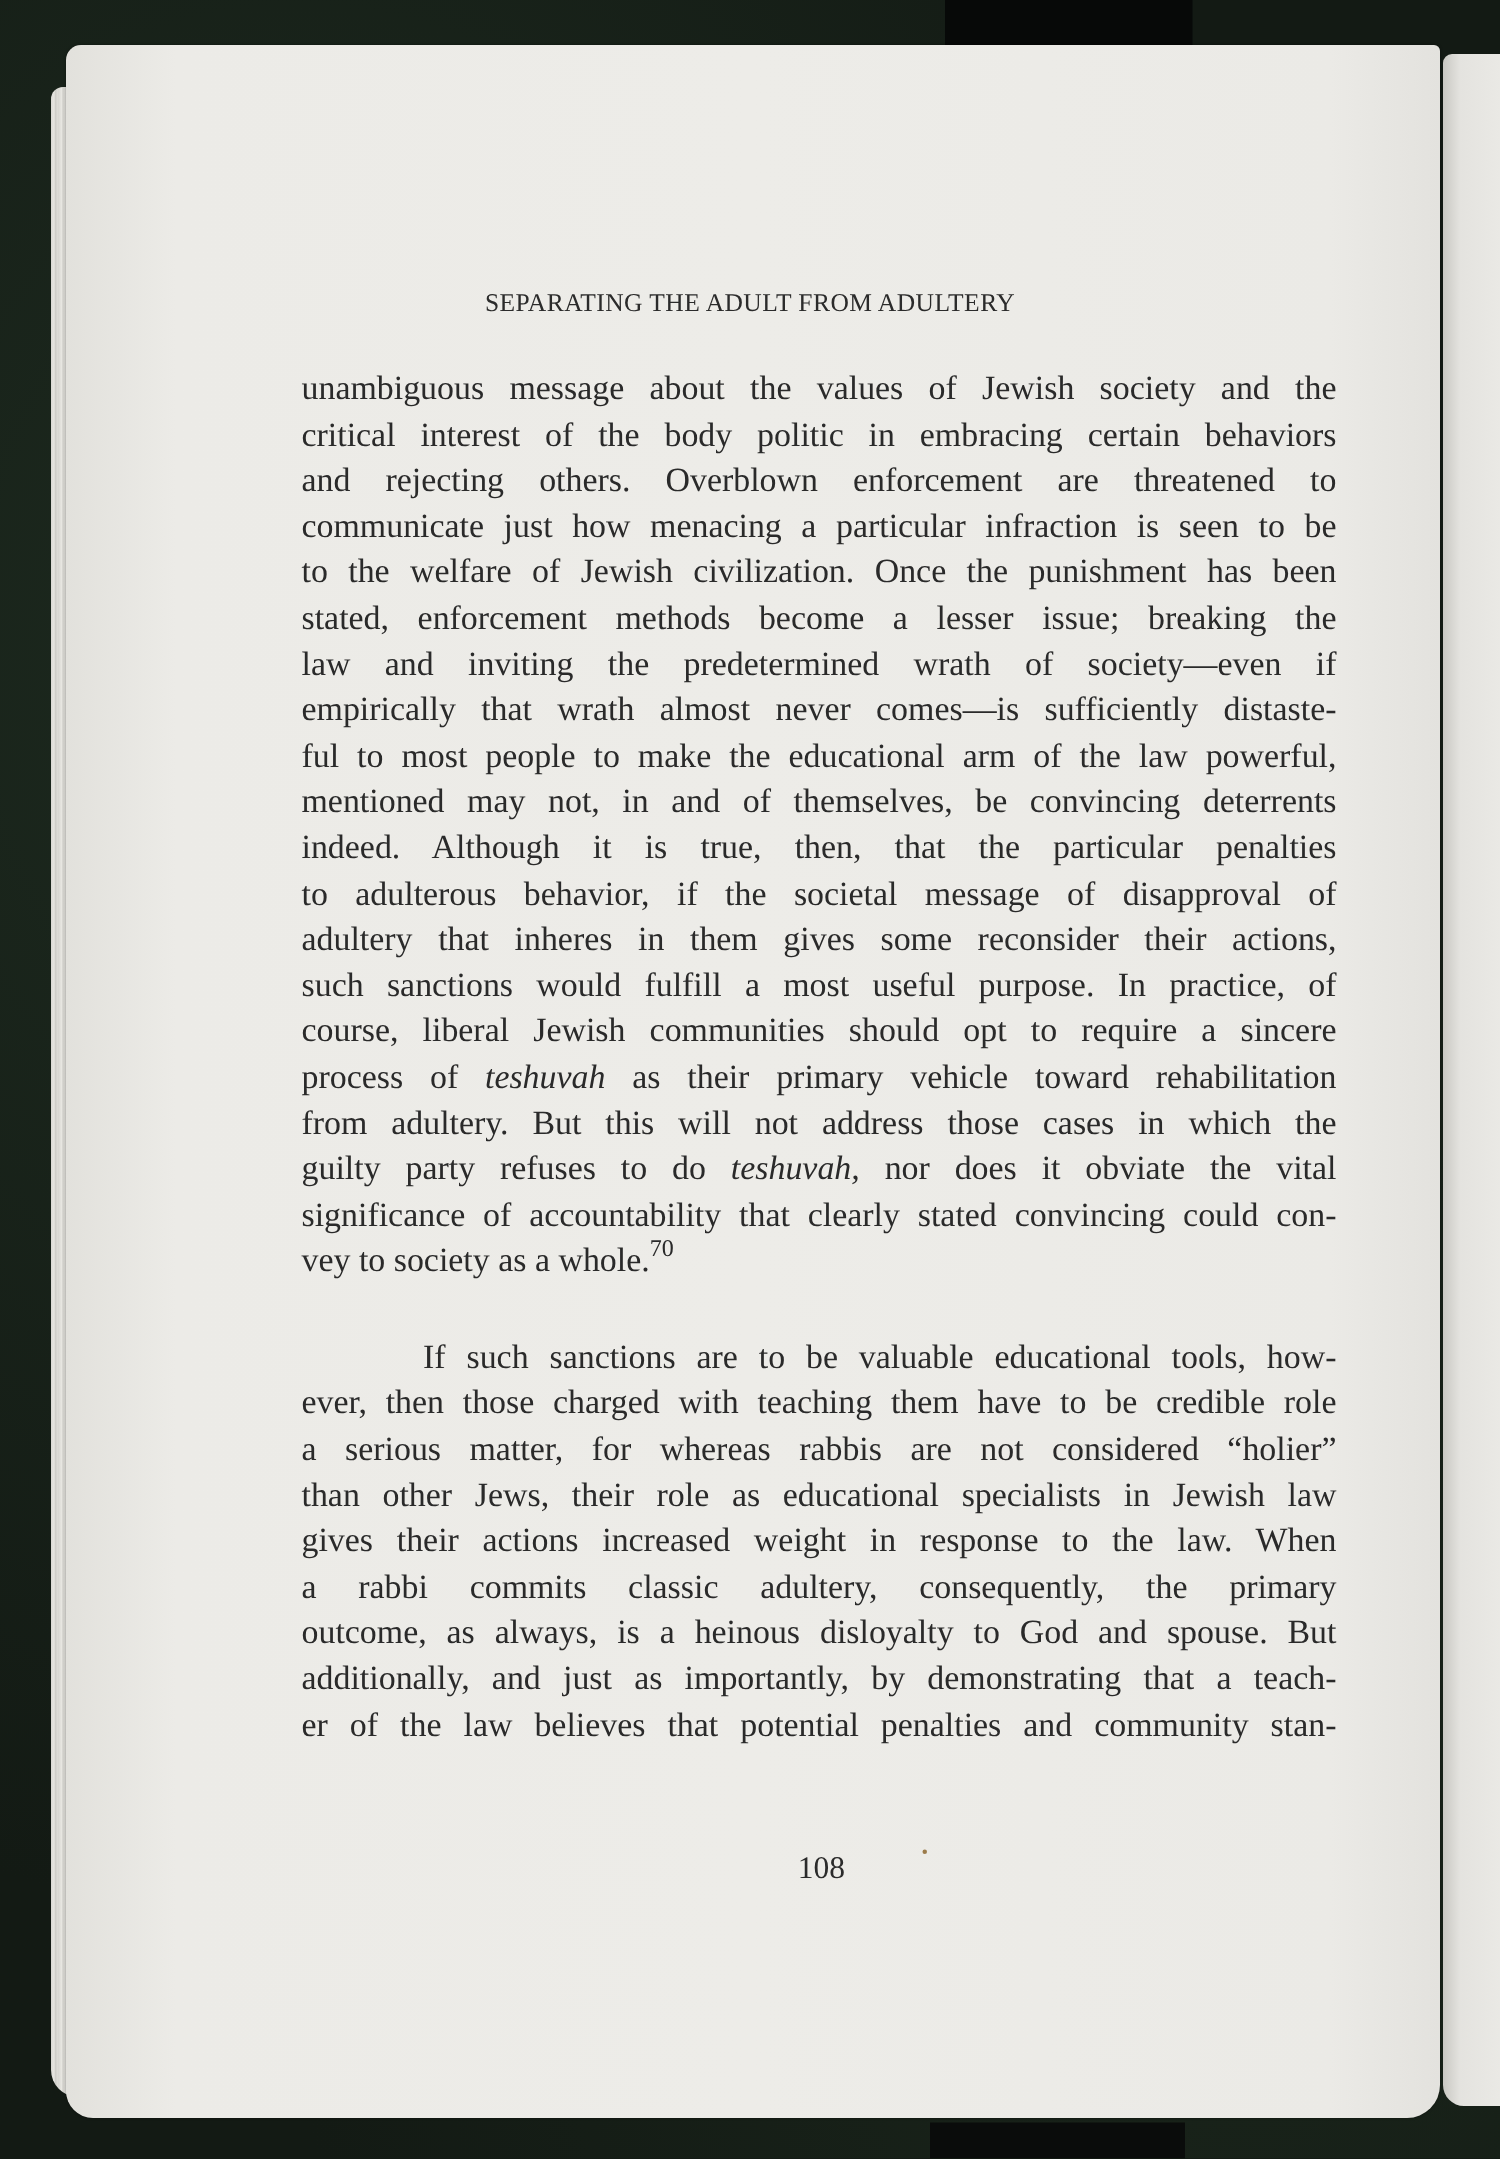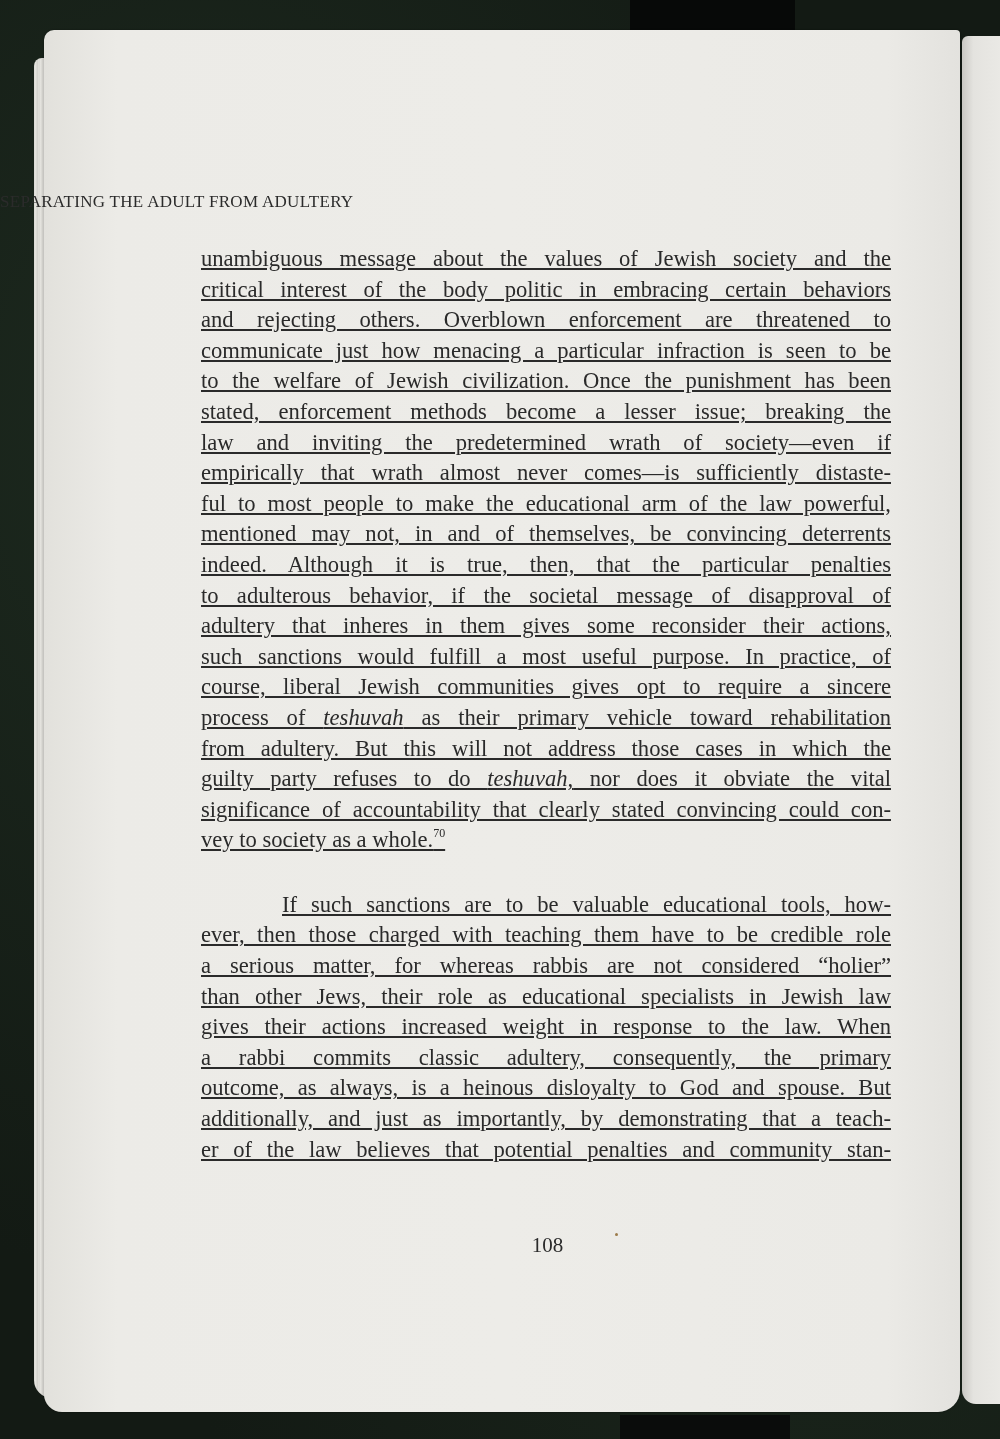--- a/index.html
+++ b/index.html
@@ -61,57 +61,56 @@
     width: 38px;
     height: 1368px;
     background: linear-gradient(90deg, #c9c8c3 0%, #e4e3df 30%, #eae9e5 100%);
     border-radius: 6px 0 0 14px;
   }
   .running-head {
     position: absolute;
     left: 0;
     width: 1000px;
     top: 192px;
-    text-align: left;
+    text-align: center;
     font-family: "Liberation Serif", serif;
     font-size: 17px;
     letter-spacing: 0.3px;
     color: #2b2b2b;
   }
   .body-text {
     position: absolute;
     left: 201px;
     top: 244px;
     width: 690px;
     font-family: "Liberation Serif", serif;
     font-size: 22.6px;
     line-height: 30.6px;
     color: #2a2a2a;
     text-align: justify;
-    text-decoration: underline;
   }
   .line {
     display: block;
     text-align: justify;
     text-align-last: justify;
     white-space: nowrap;
     height: 30.6px;
   }
   .line.last {
     text-align-last: left;
   }
   .line.indent {
     padding-left: 81px;
   }
   .para-gap {
     height: 34px;
   }
   .line span { white-space: pre; }
   sup.fn {
-    font-size: 12px;
+    font-size: 16px;
     vertical-align: 10px;
     line-height: 0;
   }
   em { font-style: italic; }
   .page-number {
     position: absolute;
     left: 0;
     width: 1095px;
     top: 1233px;
     text-align: center;
@@ -151,21 +150,21 @@
       <span class="line">to the welfare of Jewish civilization. Once the punishment has been</span>
       <span class="line">stated, enforcement methods become a lesser issue; breaking the</span>
       <span class="line">law and inviting the predetermined wrath of society—even if</span>
       <span class="line">empirically that wrath almost never comes—is sufficiently distaste-</span>
       <span class="line">ful to most people to make the educational arm of the law powerful,</span>
       <span class="line">mentioned may not, in and of themselves, be convincing deterrents</span>
       <span class="line">indeed. Although it is true, then, that the particular penalties</span>
       <span class="line">to adulterous behavior, if the societal message of disapproval of</span>
       <span class="line">adultery that inheres in them gives some reconsider their actions,</span>
       <span class="line">such sanctions would fulfill a most useful purpose. In practice, of</span>
-      <span class="line">course, liberal Jewish communities gives opt to require a sincere</span>
+      <span class="line">course, liberal Jewish communities should opt to require a sincere</span>
       <span class="line"><span>process of </span><em>teshuvah</em><span> as their primary vehicle toward rehabilitation</span></span>
       <span class="line">from adultery. But this will not address those cases in which the</span>
       <span class="line"><span>guilty party refuses to do </span><em>teshuvah,</em><span> nor does it obviate the vital</span></span>
       <span class="line">significance of accountability that clearly stated convincing could con-</span>
       <span class="line last"><span>vey to society as a whole.</span><sup class="fn">70</sup></span>
     </div>
 
     <div class="para-gap"></div>
 
     <div>

